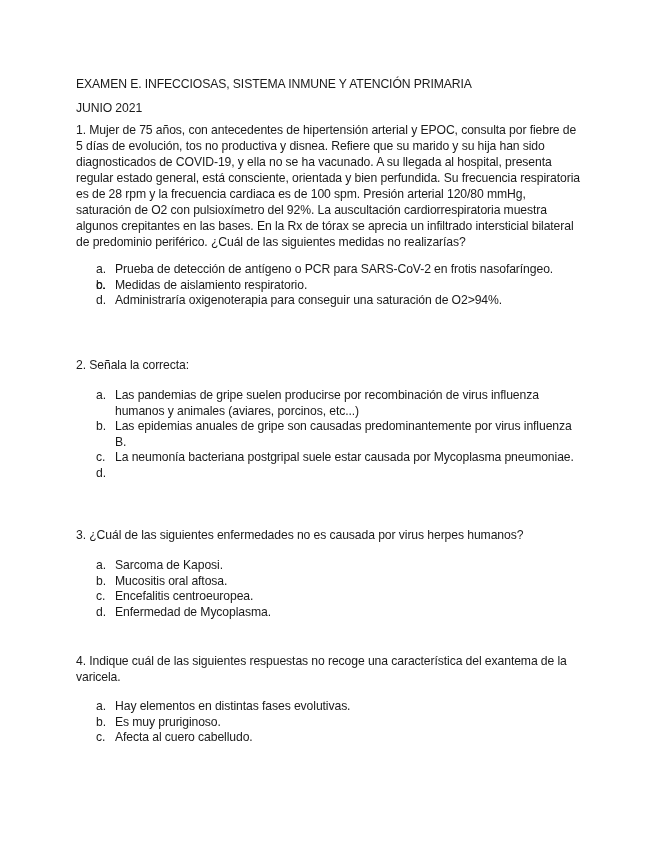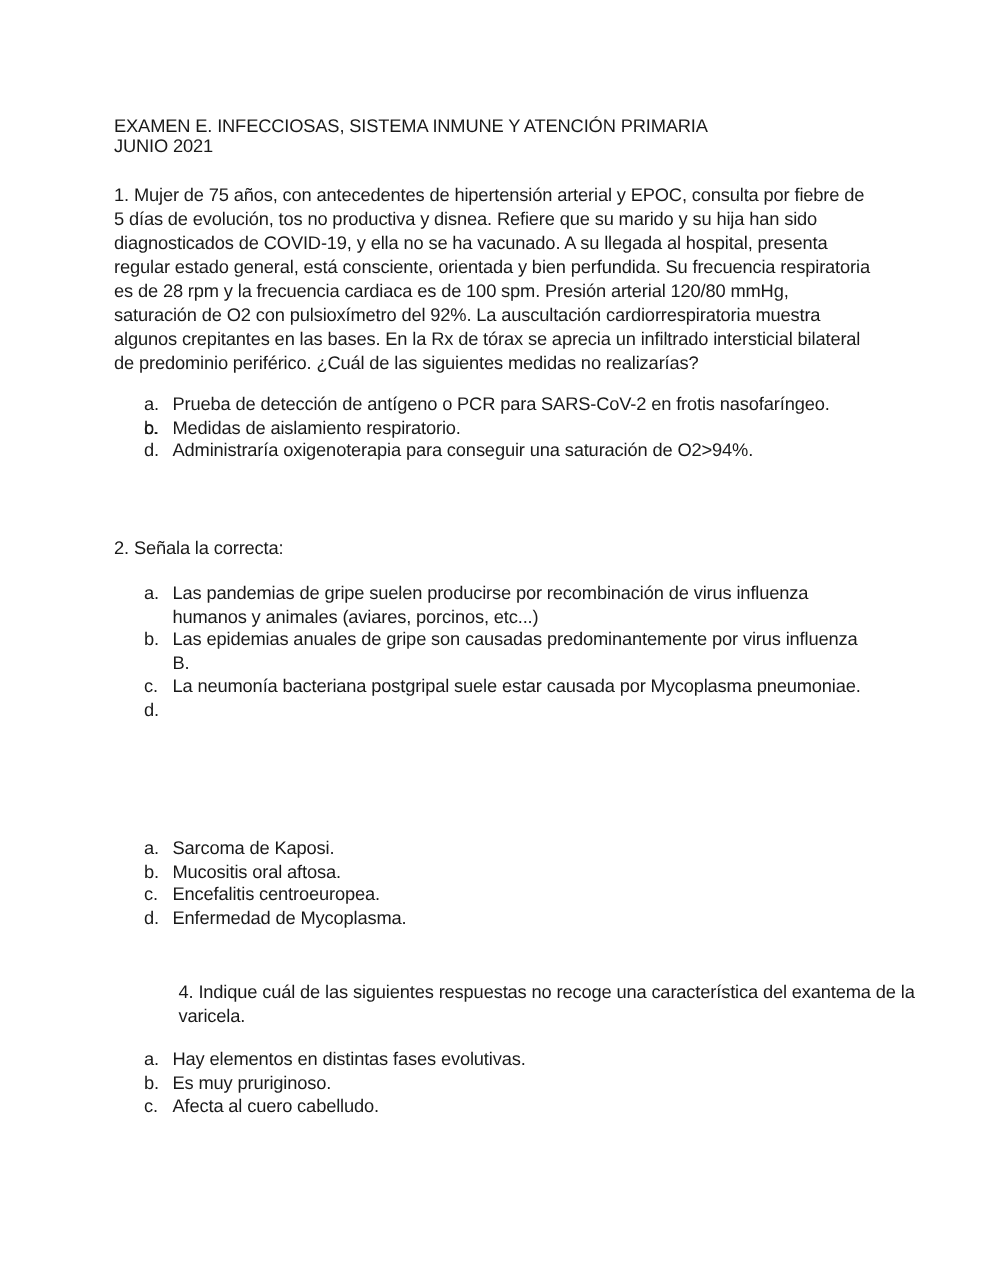--- a/index.html
+++ b/index.html
@@ -11,45 +11,46 @@
   .opts { position: absolute; left: 96px; width: 490px; margin: 0; padding: 0; list-style: none; }
   .opt { position: relative; padding-left: 19px; line-height: 15.6px; letter-spacing: -0.1px; }
   .opt .lbl { position: absolute; left: 0; top: 0; }
 </style>
 </head>
 <body>
 
 <div class="page">
 
   <div class="line" style="top:76px;">EXAMEN E. INFECCIOSAS, SISTEMA INMUNE Y ATENCIÓN PRIMARIA</div>
-  <div class="line" style="top:89px;">JUNIO 2021</div>
+  <div class="line" style="top:100px;">JUNIO 2021</div>
 
   <div class="para" style="top:122px;">1. Mujer de 75 años, con antecedentes de hipertensión arterial y EPOC, consulta por fiebre de 5 días de evolución, tos no productiva y disnea. Refiere que su marido y su hija han sido diagnosticados de COVID-19, y ella no se ha vacunado. A su llegada al hospital, presenta regular estado general, está consciente, orientada y bien perfundida. Su frecuencia respiratoria es de 28 rpm y la frecuencia cardiaca es de 100 spm. Presión arterial 120/80 mmHg, saturación de O2 con pulsioxímetro del 92%. La auscultación cardiorrespiratoria muestra algunos crepitantes en las bases. En la Rx de tórax se aprecia un infiltrado intersticial bilateral de predominio periférico. ¿Cuál de las siguientes medidas no realizarías?</div>
   <ul class="opts" style="top:262px;">
     <li class="opt"><span class="lbl">a.</span><span>Prueba de detección de antígeno o PCR para SARS-CoV-2 en frotis nasofaríngeo.</span></li>
     <li class="opt"><span class="lbl">b.</span></li>
     <li class="opt"><span class="lbl">c.</span><span>Medidas de aislamiento respiratorio.</span></li>
     <li class="opt"><span class="lbl">d.</span><span>Administraría oxigenoterapia para conseguir una saturación de O2&gt;94%.</span></li>
   </ul>
 
   <div class="para" style="top:357px;">2. Señala la correcta:</div>
   <ul class="opts" style="top:388px;">
     <li class="opt"><span class="lbl">a.</span><span>Las pandemias de gripe suelen producirse por recombinación de virus influenza humanos y animales (aviares, porcinos, etc...)</span></li>
     <li class="opt"><span class="lbl">b.</span><span>Las epidemias anuales de gripe son causadas predominantemente por virus influenza B.</span></li>
     <li class="opt"><span class="lbl">c.</span><span>La neumonía bacteriana postgripal suele estar causada por Mycoplasma pneumoniae.</span></li>
     <li class="opt"><span class="lbl">d.</span></li>
   </ul>
 
+  <div class="para" style="top:527px;">3. ¿Cuál de las siguientes enfermedades no es causada por virus herpes humanos?</div>
   <ul class="opts" style="top:558px;">
     <li class="opt"><span class="lbl">a.</span><span>Sarcoma de Kaposi.</span></li>
     <li class="opt"><span class="lbl">b.</span><span>Mucositis oral aftosa.</span></li>
     <li class="opt"><span class="lbl">c.</span><span>Encefalitis centroeuropea.</span></li>
     <li class="opt"><span class="lbl">d.</span><span>Enfermedad de Mycoplasma.</span></li>
   </ul>
 
-  <div class="para" style="top:653px;margin-left:43px;">4. Indique cuál de las siguientes respuestas no recoge una característica del exantema de la varicela.</div>
+  <div class="para" style="top:653px;">4. Indique cuál de las siguientes respuestas no recoge una característica del exantema de la varicela.</div>
   <ul class="opts" style="top:699px;">
     <li class="opt"><span class="lbl">a.</span><span>Hay elementos en distintas fases evolutivas.</span></li>
     <li class="opt"><span class="lbl">b.</span><span>Es muy pruriginoso.</span></li>
     <li class="opt"><span class="lbl">c.</span><span>Afecta al cuero cabelludo.</span></li>
   </ul>
 
 </div>
 
 </body></html>

